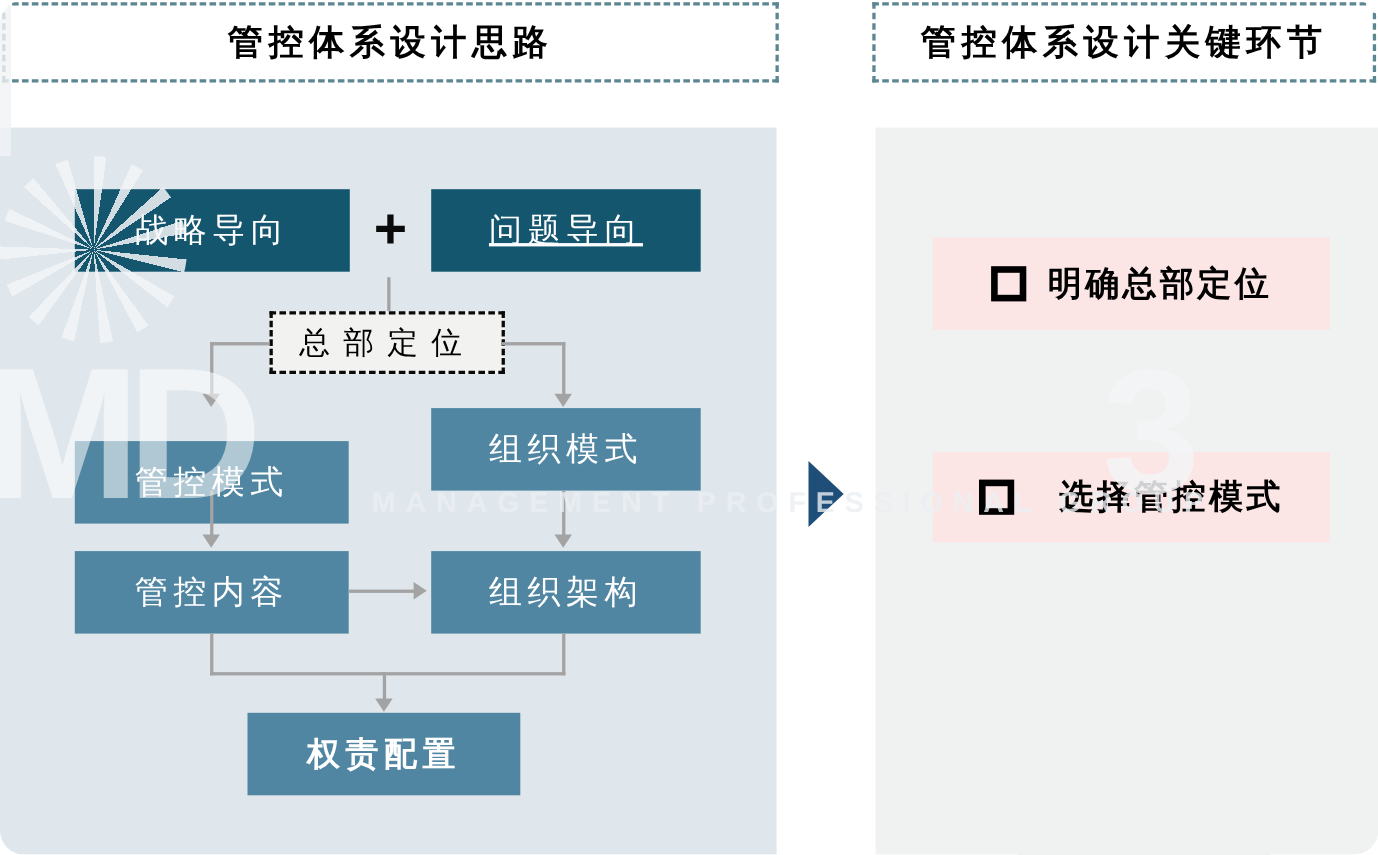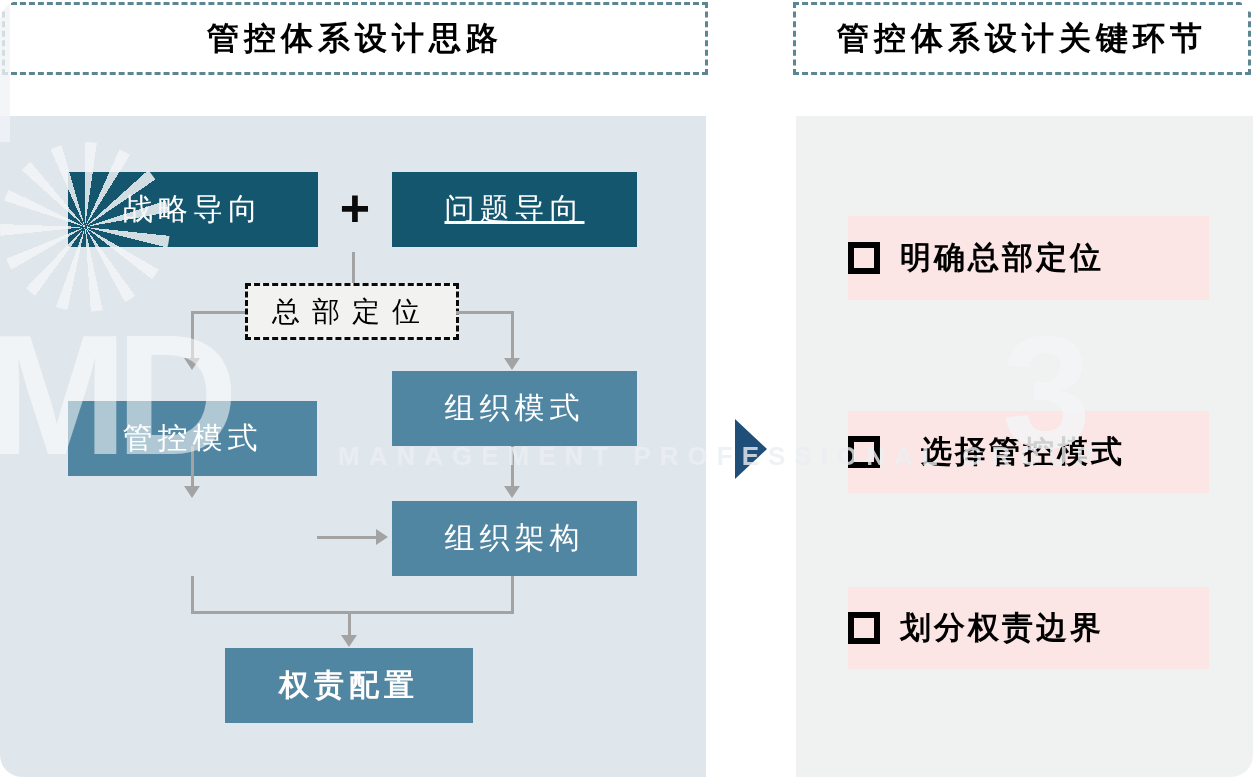--- a/index.html
+++ b/index.html
@@ -51,21 +51,21 @@
   .ah-right{position:absolute;width:0;height:0;
     border-top:8px solid transparent;border-bottom:8px solid transparent;
     border-left:12px solid #a3a3a3;}
   
   #panel-arrow{position:absolute;left:735px;top:419px;width:0;height:0;
     border-top:30px solid transparent;border-bottom:30px solid transparent;
     border-left:32px solid #1f4e79;}
   
   .key-item{
     position:absolute;left:848px;width:361px;background:#fbe5e5;
-    display:flex;align-items:center;gap:20px;
+    display:flex;align-items:center;justify-content:center;gap:20px;
   }
   #key-item-1{top:216px;height:84px;}
   #key-item-2{top:411px;height:82px;gap:41px;}
   #key-item-3{top:587px;height:82px;}
   .key-check{width:20px;height:20px;border:6px solid #000;background:transparent;flex:0 0 auto;}
   .key-label{font-size:31px;font-weight:700;color:#000;letter-spacing:3px;}
   
   #watermark{position:absolute;left:0;top:0;width:100%;height:100%;
     pointer-events:none;z-index:50;}
   .wm{position:absolute;color:rgba(237,241,244,0.72);font-family:"Liberation Sans",sans-serif;font-weight:700;}
@@ -120,20 +120,23 @@
   </div>
   <div id="box-org-mode" class="fbox mid">
     <span>组织模式</span>
   </div>
 
   <div class="line" style="left:191px;top:446px;width:3px;height:41px;"></div>
   <div class="ah-down" style="left:184px;top:486px;"></div>
   <div class="line" style="left:511px;top:446px;width:3px;height:41px;"></div>
   <div class="ah-down" style="left:504px;top:486px;"></div>
 
+  <div id="box-control-content" class="fbox mid">
+    <span>管控内容</span>
+  </div>
   <div id="box-org-structure" class="fbox mid">
     <span>组织架构</span>
   </div>
 
   <div class="line" style="left:317px;top:536px;width:60px;height:3px;"></div>
   <div class="ah-right" style="left:376px;top:529px;"></div>
 
   <div class="line" style="left:191px;top:576px;width:3px;height:38px;"></div>
   <div class="line" style="left:511px;top:576px;width:3px;height:38px;"></div>
   <div class="line" style="left:191px;top:611px;width:323px;height:3px;"></div>
@@ -147,24 +150,20 @@
   <div id="panel-arrow"></div>
 
   <div id="key-item-1" class="key-item">
     <span class="key-check"></span>
     <span class="key-label">明确总部定位</span>
   </div>
   <div id="key-item-2" class="key-item">
     <span class="key-check"></span>
     <span class="key-label">选择管控模式</span>
   </div>
-  <div id="key-item-3" class="key-item">
-    <span class="key-check"></span>
-    <span class="key-label">划分权责边界</span>
-  </div>
 
   <div id="watermark">
     <div id="wm-logo" class="wm">MD</div>
     <div id="wm-bar"></div>
     <div id="wm-three" class="wm">3</div>
     <div id="wm-sun"></div>
     <div id="wm-en" class="wm">MANAGEMENT PROFESSIONAL GROUP</div>
   </div>
 
 </div>

